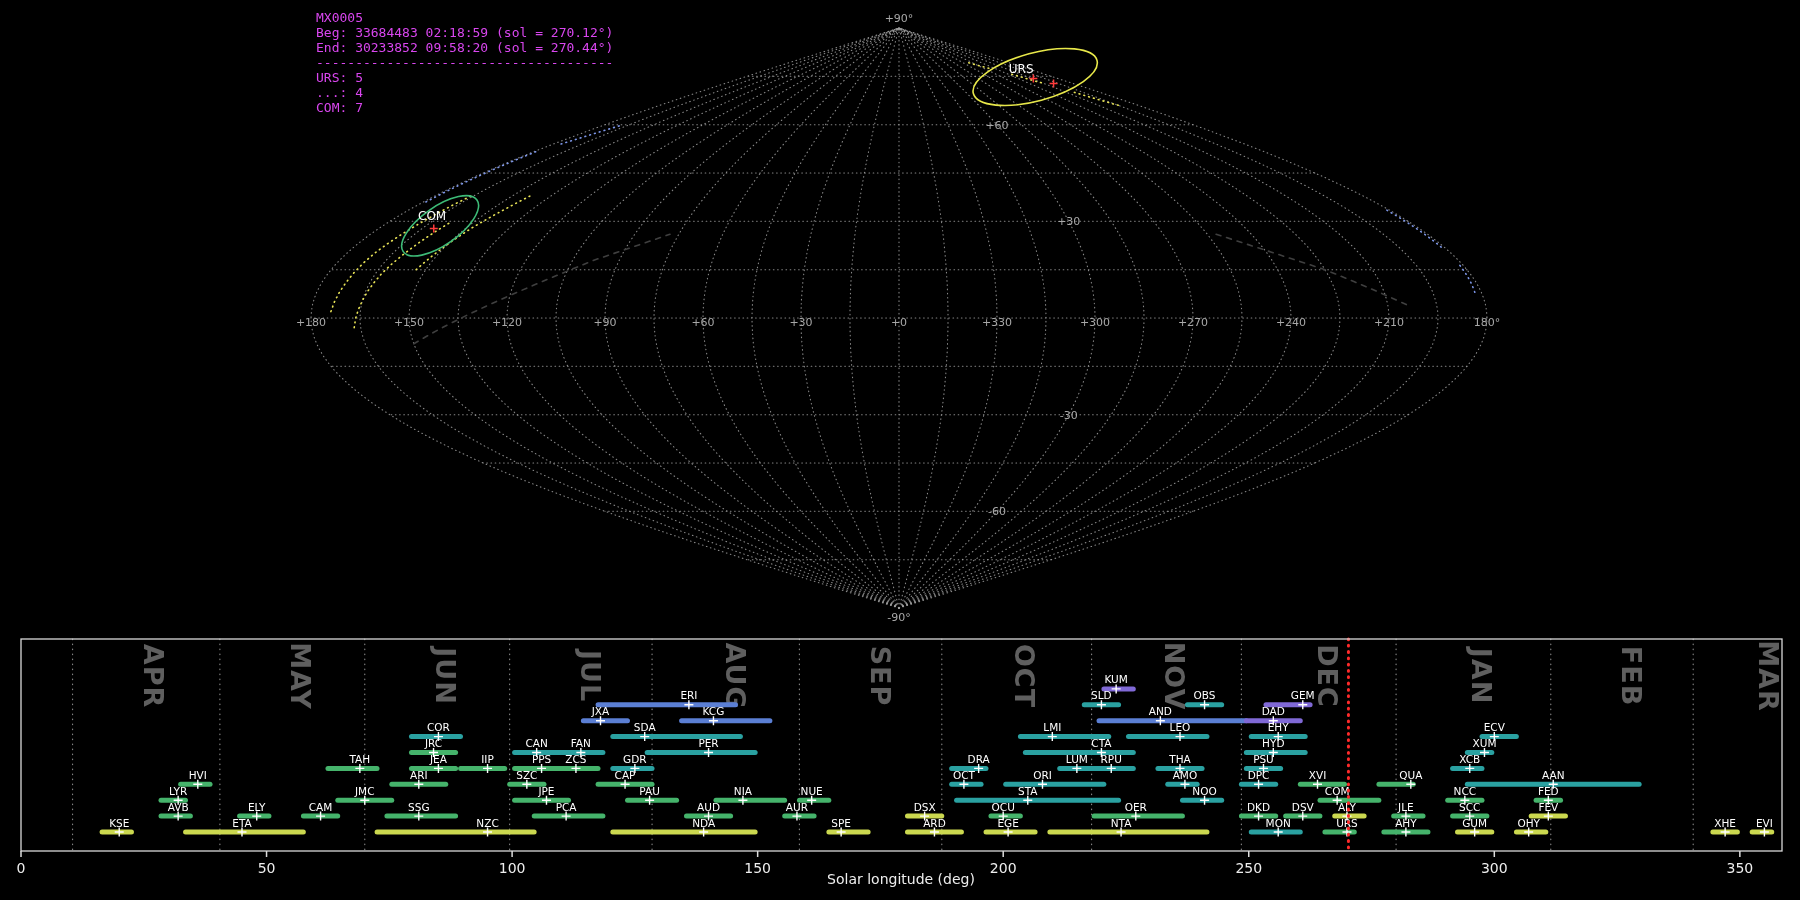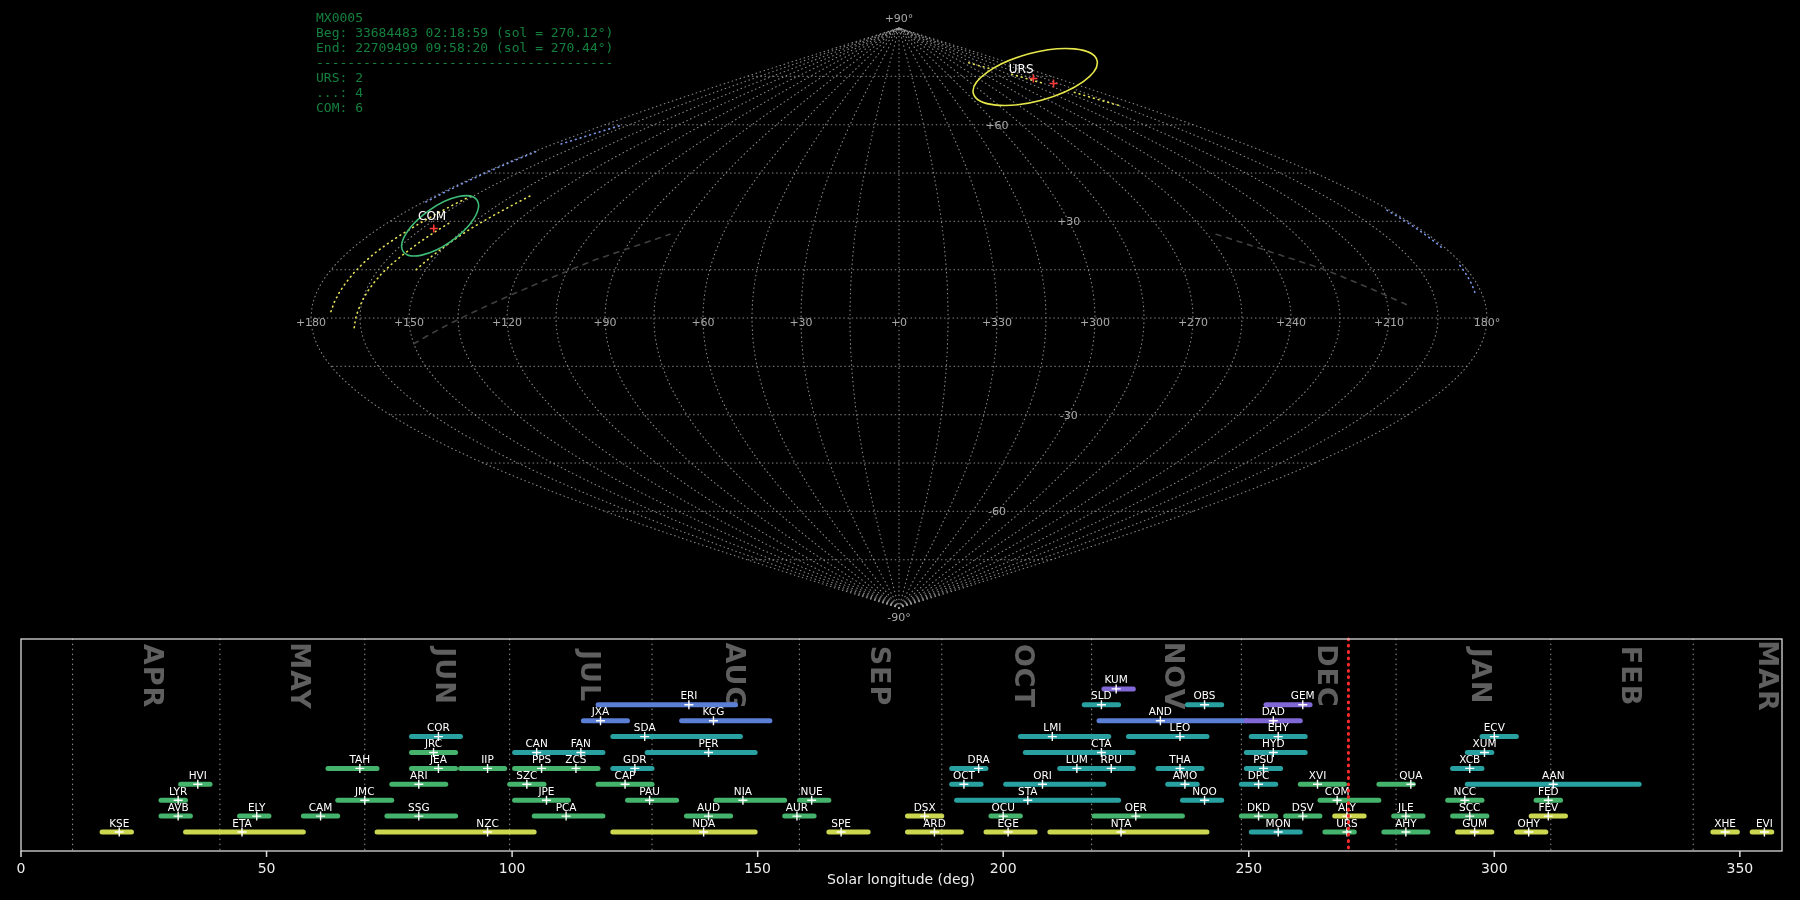--- a/index.html
+++ b/index.html
@@ -1,20 +1,20 @@
 <!DOCTYPE html>
 <html><head>
 <meta charset="utf-8">
 <style>
   html,body{margin:0;padding:0;background:#000;}
   body{width:1800px;height:900px;overflow:hidden;position:relative;}
   #root{position:absolute;inset:0;}
   svg{position:absolute;left:0;top:0;}
   #info{
-    position:absolute;left:316px;top:10px;color:#15803d;
+    position:absolute;left:316px;top:10px;color:#d946ef;
     font:13px/15px "DejaVu Sans Mono", monospace;white-space:pre;
   }
   .maplab{fill:#a8a8a8;font:11px "DejaVu Sans", sans-serif;}
   .radlab{fill:#fff;font:12px "DejaVu Sans", sans-serif;}
   .monthlab{fill:#5f5f5f;font:bold 27px "DejaVu Sans", sans-serif;letter-spacing:1px;}
   .ticklab{fill:#eee;font:14px "DejaVu Sans", sans-serif;}
   .barlab{fill:#fff;font:10.5px "DejaVu Sans", sans-serif;}
 </style>
 </head>
 <body>
@@ -397,14 +397,14 @@
         <line x1="1003.1999999999999" y1="851" x2="1003.1999999999999" y2="857" stroke="#ddd" stroke-width="1.5"></line>
         <text x="1003.1999999999999" y="873" class="ticklab" text-anchor="middle">200</text>
         <line x1="1248.75" y1="851" x2="1248.75" y2="857" stroke="#ddd" stroke-width="1.5"></line>
         <text x="1248.75" y="873" class="ticklab" text-anchor="middle">250</text>
         <line x1="1494.3" y1="851" x2="1494.3" y2="857" stroke="#ddd" stroke-width="1.5"></line>
         <text x="1494.3" y="873" class="ticklab" text-anchor="middle">300</text>
         <line x1="1739.85" y1="851" x2="1739.85" y2="857" stroke="#ddd" stroke-width="1.5"></line>
         <text x="1739.85" y="873" class="ticklab" text-anchor="middle">350</text>
       </g>
     </svg>
-  <div id="info"><div>MX0005</div><div>Beg: 33684483 02:18:59 (sol = 270.12°)</div><div>End: 22709499 09:58:20 (sol = 270.44°)</div><div>--------------------------------------</div><div>URS: 2</div><div>...: 4</div><div>COM: 6</div></div>
+  <div id="info"><div>MX0005</div><div>Beg: 33684483 02:18:59 (sol = 270.12°)</div><div>End: 30233852 09:58:20 (sol = 270.44°)</div><div>--------------------------------------</div><div>URS: 5</div><div>...: 4</div><div>COM: 7</div></div>
 </div>
 
 </body></html>

